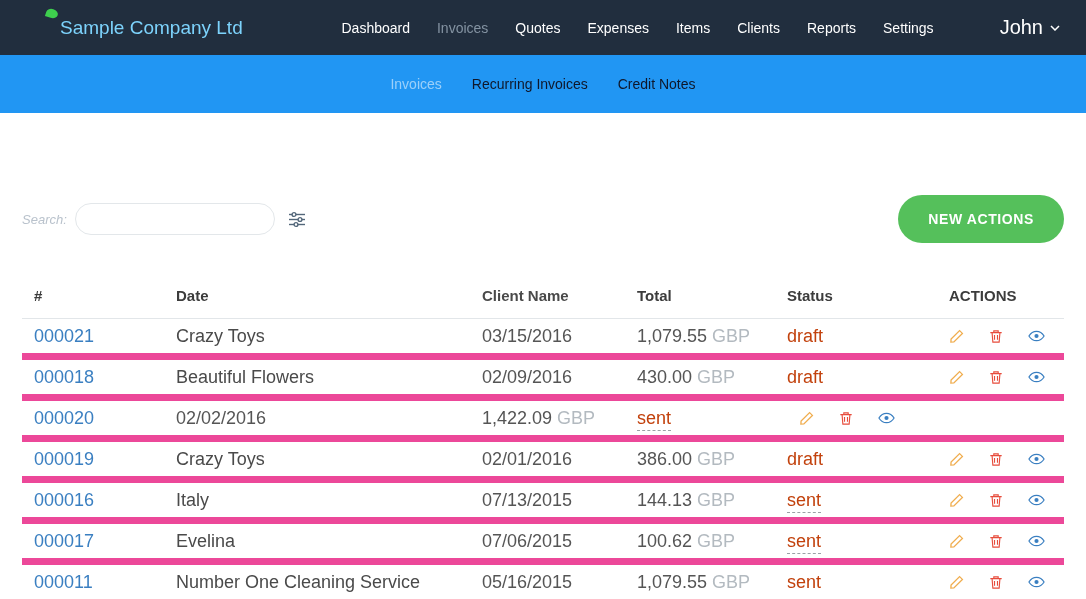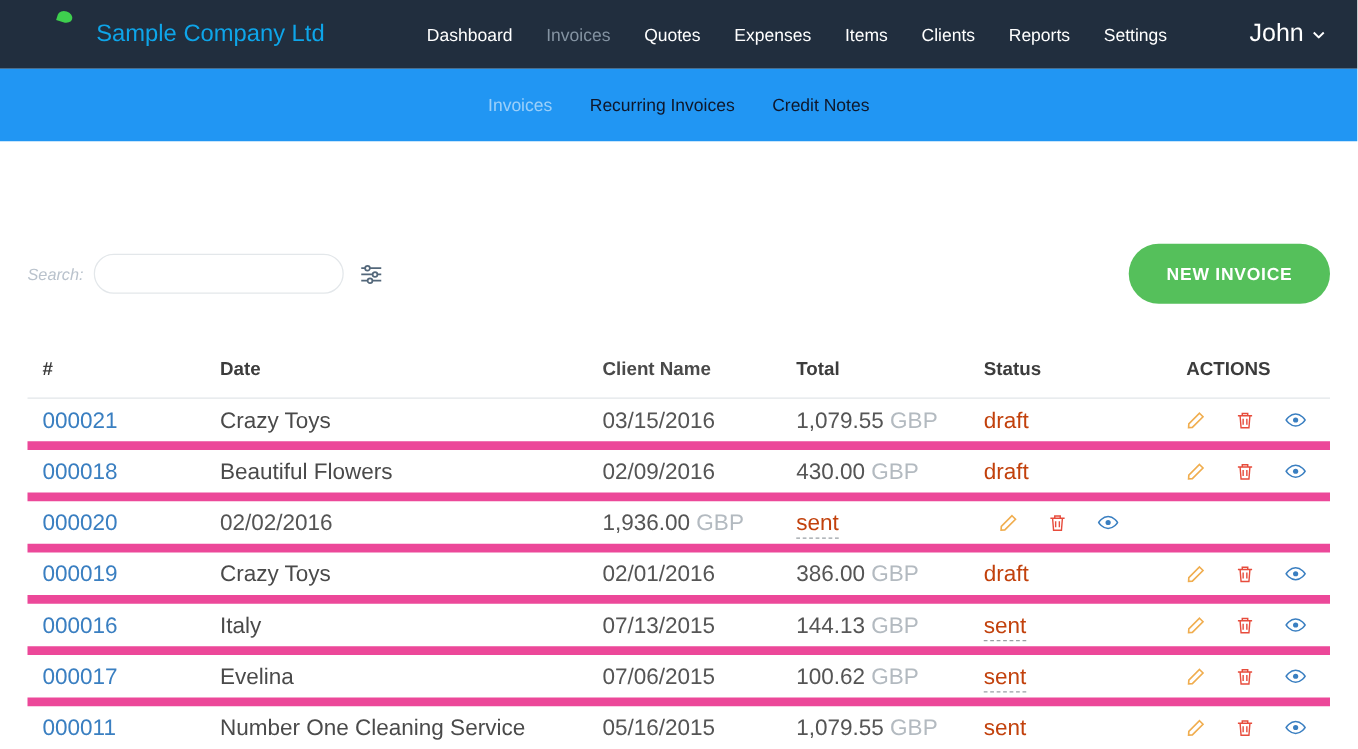--- a/index.html
+++ b/index.html
@@ -1,21 +1,21 @@
 <!DOCTYPE html>
 <html><head>
 <meta charset="utf-8">
 <style>
   * { margin:0; padding:0; box-sizing:border-box; }
   html,body { width:1086px; height:599px; overflow:hidden; background:#fff;
     font-family:"Liberation Sans", sans-serif; }
 
   
   .topbar { height:55px; background:#212e3e; display:flex; align-items:center; padding:0 26px; }
-  .brand { display:flex; align-items:center; gap:21px; color:#0ea5e9; font-size:19px; }
+  .brand { display:flex; align-items:center; gap:4px; color:#7dd3fc; font-size:19px; }
   .logo { position:relative; width:30px; height:30px; flex:0 0 auto; }
   .logo-circle { width:28px; height:28px; border-radius:50%;
     background:radial-gradient(circle at 35% 30%, #7cbdf0, #3d8fd6 70%); }
   .logo-leaf { position:absolute; top:-4px; right:-2px; width:12px; height:9px;
     background:#3ecf4e; border-radius:70% 70% 70% 0; transform:rotate(18deg); }
   .topnav { display:flex; gap:27px; margin-left:auto; align-items:flex-end; }
   .topnav-item { color:#ffffff; font-size:14px; text-decoration:none; cursor:pointer; white-space:nowrap; }
   .topnav-item.active { color:#8493a2; }
   .user-menu { margin-left:66px; color:#fff; font-size:20px; display:flex; align-items:center; gap:7px; cursor:pointer; }
 
@@ -96,21 +96,21 @@
         <g stroke="currentColor" stroke-width="1.4" fill="#fff">
           <line x1="1" y1="3.5" x2="17" y2="3.5"></line>
             <circle cx="6" cy="3.5" r="1.9"></circle>
           <line x1="1" y1="8.5" x2="17" y2="8.5"></line>
             <circle cx="12" cy="8.5" r="1.9"></circle>
           <line x1="1" y1="13.5" x2="17" y2="13.5"></line>
             <circle cx="8" cy="13.5" r="1.9"></circle>
         </g>
       </svg>
     </span>
-    <button class="new-invoice-btn">NEW INVOICE</button>
+    <button class="new-invoice-btn">NEW ACTIONS</button>
   </div>
 
   <div class="table">
     <div class="thead">
         <div class="c c-id">#</div>
         <div class="c c-date">Date</div>
         <div class="c c-client">Client Name</div>
         <div class="c c-total">Total</div>
         <div class="c c-status">Status</div>
         <div class="c c-actions">ACTIONS</div>
@@ -169,21 +169,21 @@
                 <circle cx="9" cy="6" r="2.2" fill="currentColor"></circle>
               </svg>
       </span>
     </div>
   </div>
 
   <div class="trow">
     <div class="c c-id"><a>000020</a></div>
     <div class="c c-date">02/02/2016</div>
     <div class="c c-total">
-      <span class="amt">1,936.00</span> <span class="cur">GBP</span>
+      <span class="amt">1,422.09</span> <span class="cur">GBP</span>
     </div>
     <div class="c c-status"><span class="status dashed">sent</span></div>
     <div class="c c-actions">
       <span class="act edit">
         <svg width="15" height="15" viewBox="0 0 16 16">
                 <path d="M11.3 1.7l3 3L5.2 13.8 2 14l.2-3.2z" fill="none" stroke="currentColor" stroke-width="1.4"></path>
               </svg>
       </span>
       <span class="act del">
         <svg width="14" height="15" viewBox="0 0 16 17">

